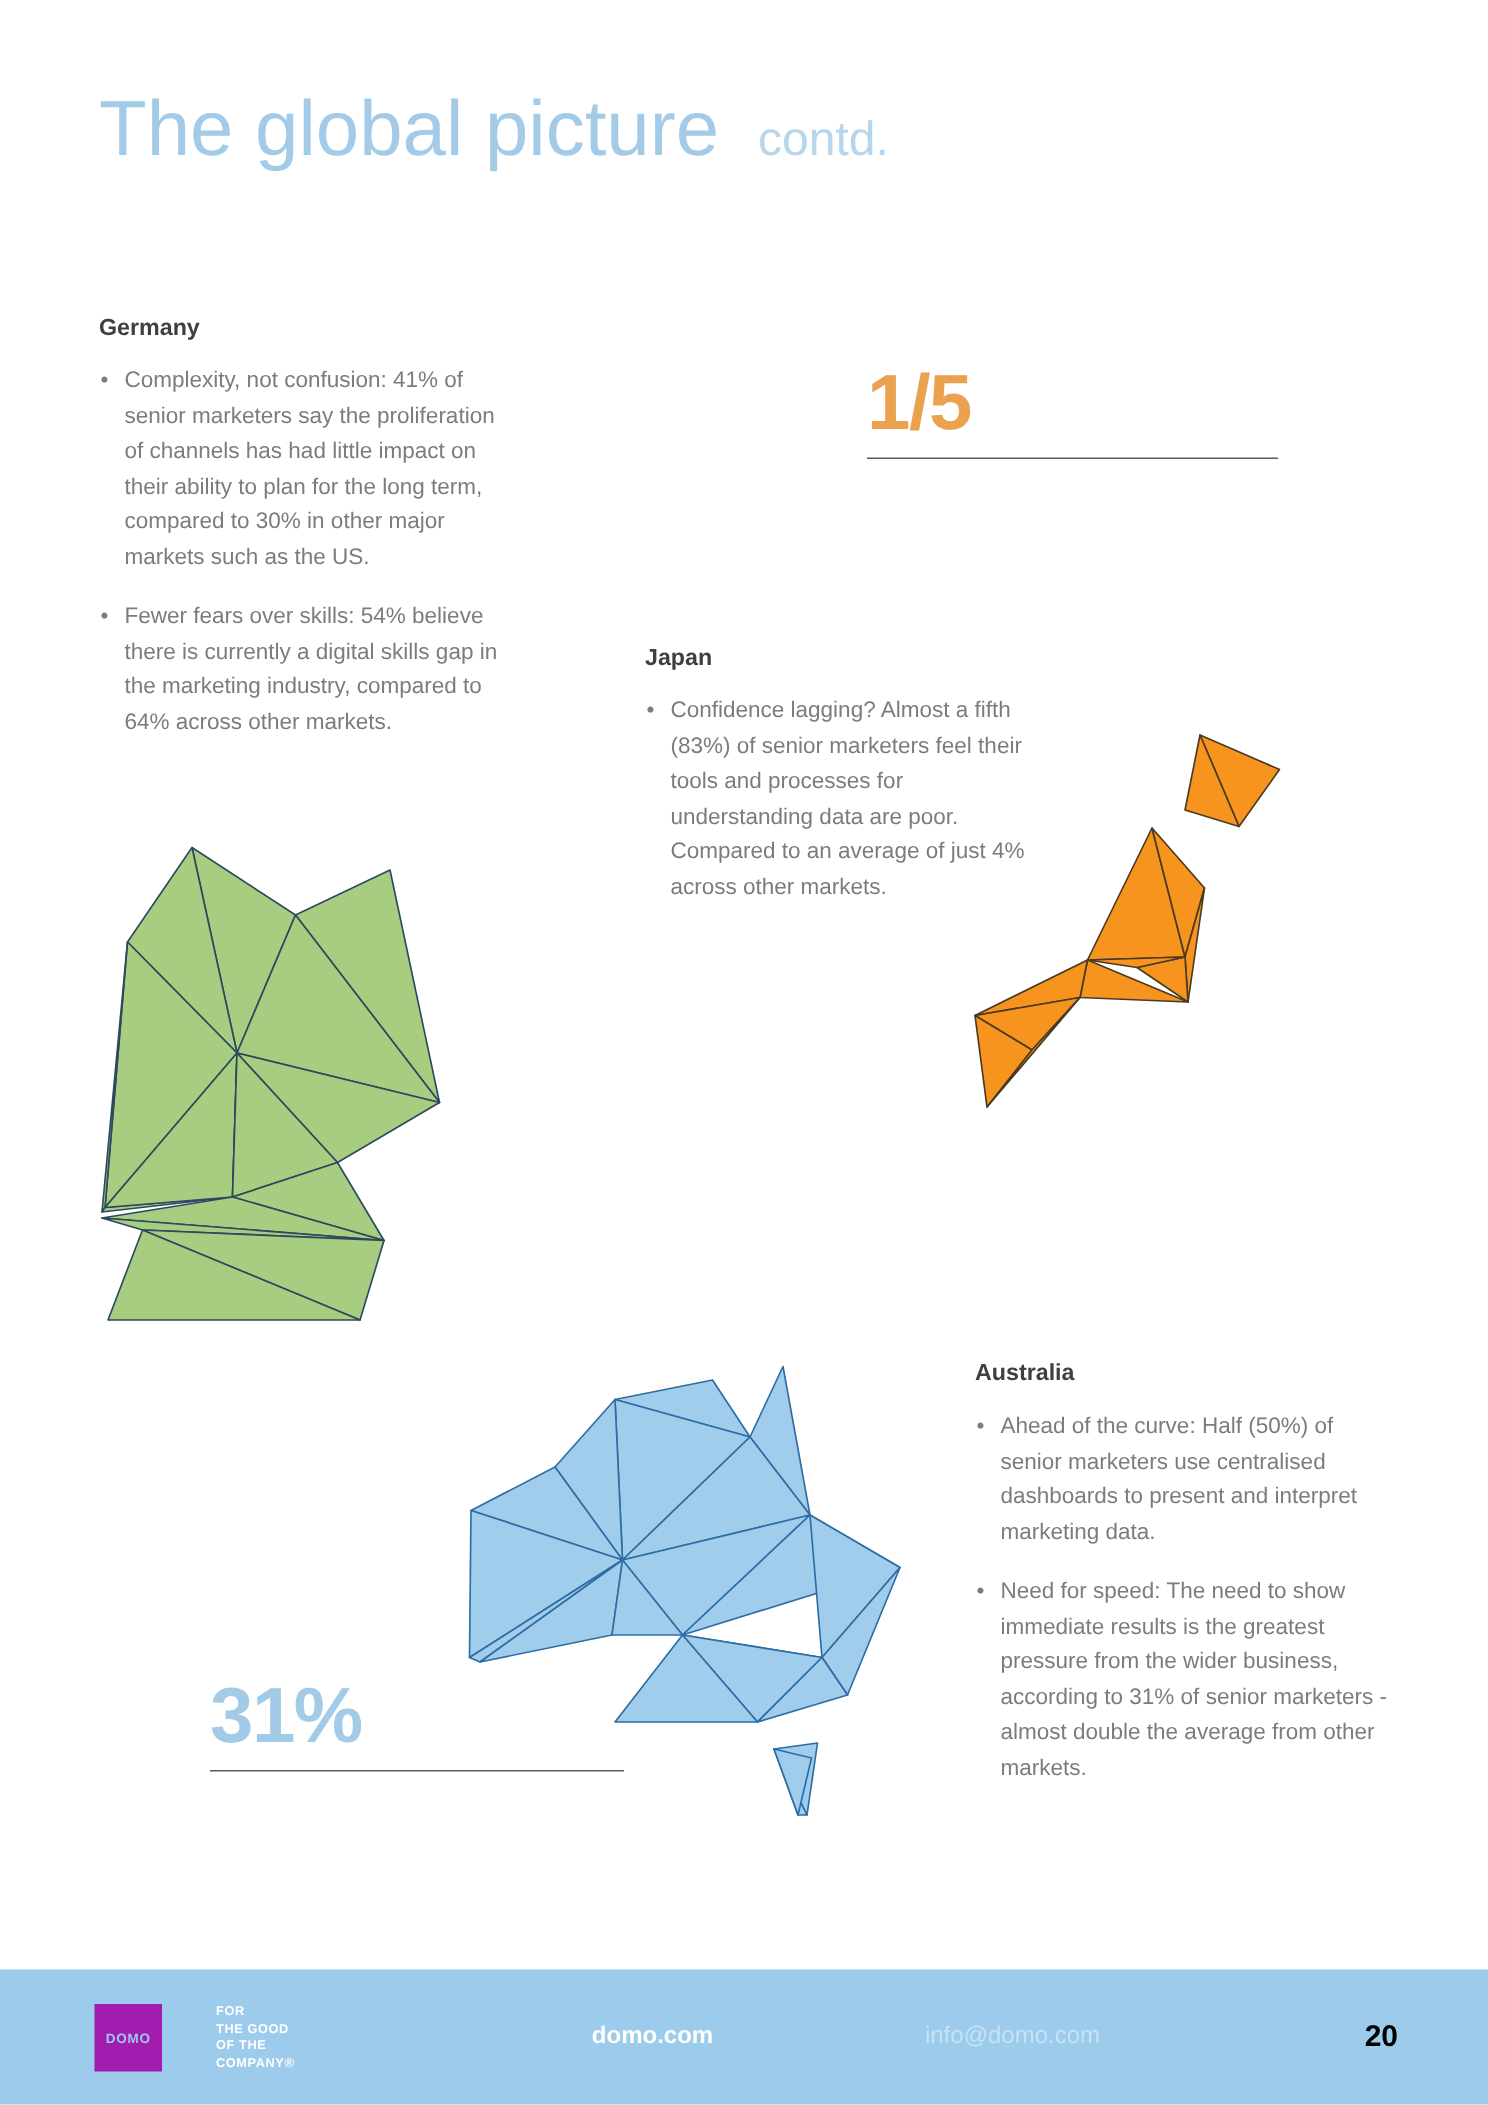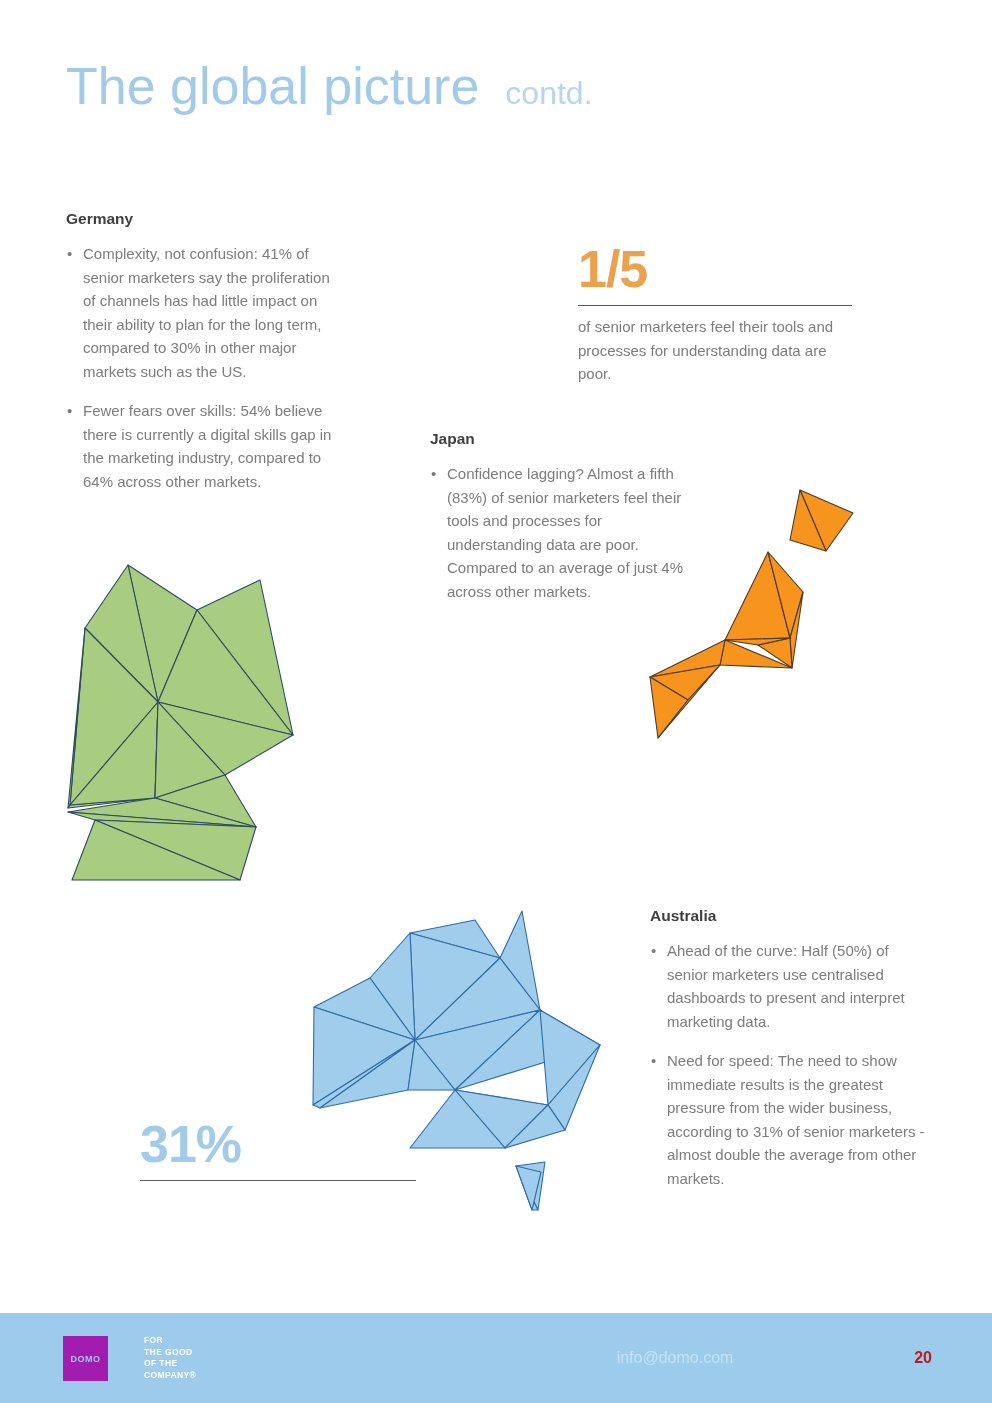--- a/index.html
+++ b/index.html
@@ -163,23 +163,23 @@
     font-size: 16px;
     color: #c7e2f4;
   }
   .footer-page {
     position: absolute;
     right: 60px;
     top: 0;
     height: 90px;
     display: flex;
     align-items: center;
-    font-size: 16px;
-    font-weight: bold;
-    color: #b91c1c;
+    font-size: 20px;
+    font-weight: bold;
+    color: #000000;
   }
 </style>
 </head>
 <body>
 
 <div class="page-title">
   <span>The global picture</span><span class="contd">contd.</span>
 </div>
 
 <div id="germany-block">
@@ -192,21 +192,20 @@
     <li>
       <span class="dot">•</span>
       <span>Fewer fears over skills: 54% believe there is currently a digital skills gap in the marketing industry, compared to 64% across other markets.</span>
     </li>
   </ul>
 </div>
 
 <div class="stat-block" id="stat-one-fifth">
   <div class="stat-number">1/5</div>
   <hr class="stat-rule">
-  <p class="stat-caption">of senior marketers feel their tools and processes for understanding data are poor.</p>
 </div>
 
 <div id="japan-block">
   <h2 class="country-heading">Japan</h2>
   <ul class="bullet-list">
     <li>
       <span class="dot">•</span>
       <span>Confidence lagging? Almost a fifth (83%) of senior marketers feel their tools and processes for understanding data are poor. Compared to an average of just 4% across other markets.</span>
     </li>
   </ul>
@@ -306,15 +305,16 @@
 <div class="footer">
   <div class="footer-logo-box">
     <span class="footer-logo-text">DOMO</span>
   </div>
   <div class="footer-tagline">
     <div>FOR</div>
     <div>THE GOOD</div>
     <div>OF THE</div>
     <div>COMPANY®</div>
   </div>
+  <div class="footer-site">domo.com</div>
   <div class="footer-email">info@domo.com</div>
   <div class="footer-page">20</div>
 </div>
 
 </body></html>

